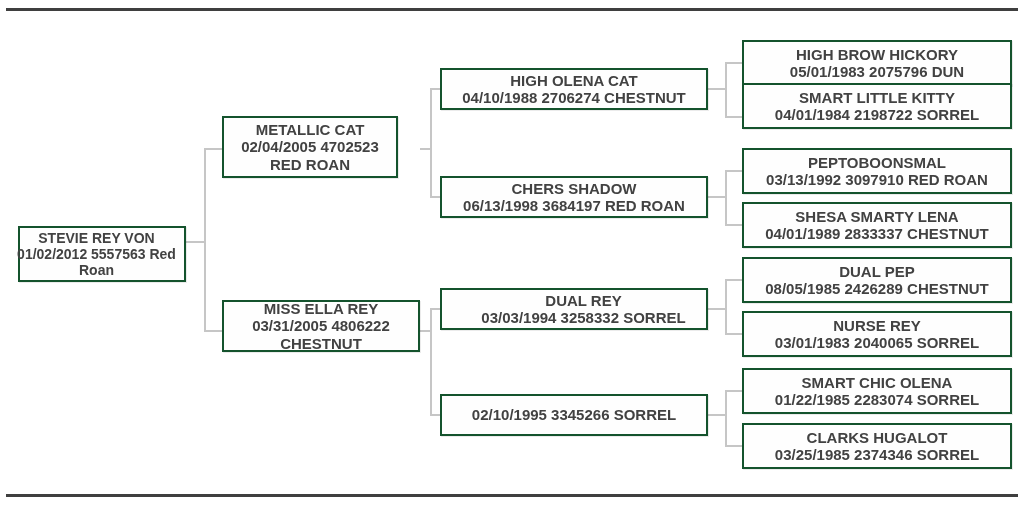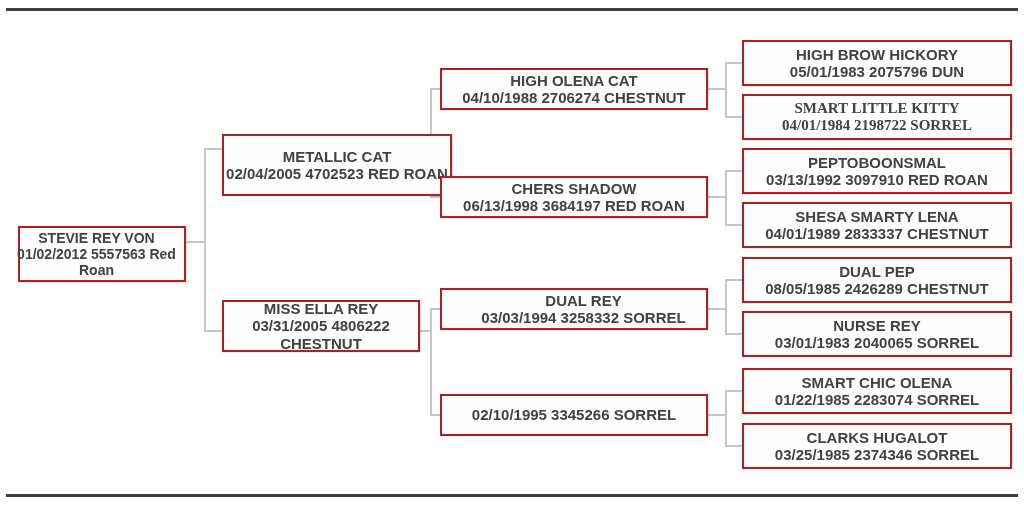--- a/index.html
+++ b/index.html
@@ -21,50 +21,50 @@
     height: 3px;
     background: #3f3f3f;
   }
   #top-rule { top: 8px; }
   #bottom-rule { top: 494px; }
 
   .pbox {
     position: absolute;
     box-sizing: border-box;
     background: #fefefe;
-    border: 2px solid #b91c1c;
+    border: 2px solid #14532d;
     box-shadow: 1px 1px 0 rgba(0,0,0,0.08);
     display: flex;
     flex-direction: column;
     align-items: center;
     justify-content: center;
     text-align: center;
     color: #424242;
     font-weight: bold;
     font-size: 15px;
     line-height: 1.15;
     z-index: 2;
   }
   .pbox .ptext { width: 100%; }
   .pname, .pdetails { white-space: normal; }
 
   #box-subject { left: 18px;  top: 226px; width: 168px; height: 56px; font-size: 14px; }
   #box-subject .ptext { width: 186px; margin-left: -11px; overflow: visible; }
 
-  #box-g2-0 { left: 222px; top: 134px; width: 230px; height: 62px; }
+  #box-g2-0 { left: 222px; top: 116px; width: 176px; height: 62px; }
   #box-g2-1 { left: 222px; top: 300px; width: 198px; height: 52px; }
 
   #box-g3-0 { left: 440px; top: 68px;  width: 268px; height: 42px; }
   #box-g3-1 { left: 440px; top: 176px; width: 268px; height: 42px; }
   #box-g3-2 { left: 440px; top: 288px; width: 268px; height: 42px; padding-left: 19px; }
   #box-g3-3 { left: 440px; top: 394px; width: 268px; height: 42px; }
 
   .g4 { left: 742px; width: 270px; height: 46px; }
   #box-g4-0 { top: 40px; }
-  #box-g4-1 { top: 94px; font-family: Liberation Serif, serif; }
+  #box-g4-1 { top: 83px; }
   #box-g4-2 { top: 148px; }
   #box-g4-3 { top: 202px; }
   #box-g4-4 { top: 257px; }
   #box-g4-5 { top: 311px; }
   #box-g4-6 { top: 368px; }
   #box-g4-7 { top: 423px; }
 
   .connector-line {
     position: absolute;
     background: #c6c6c6;

